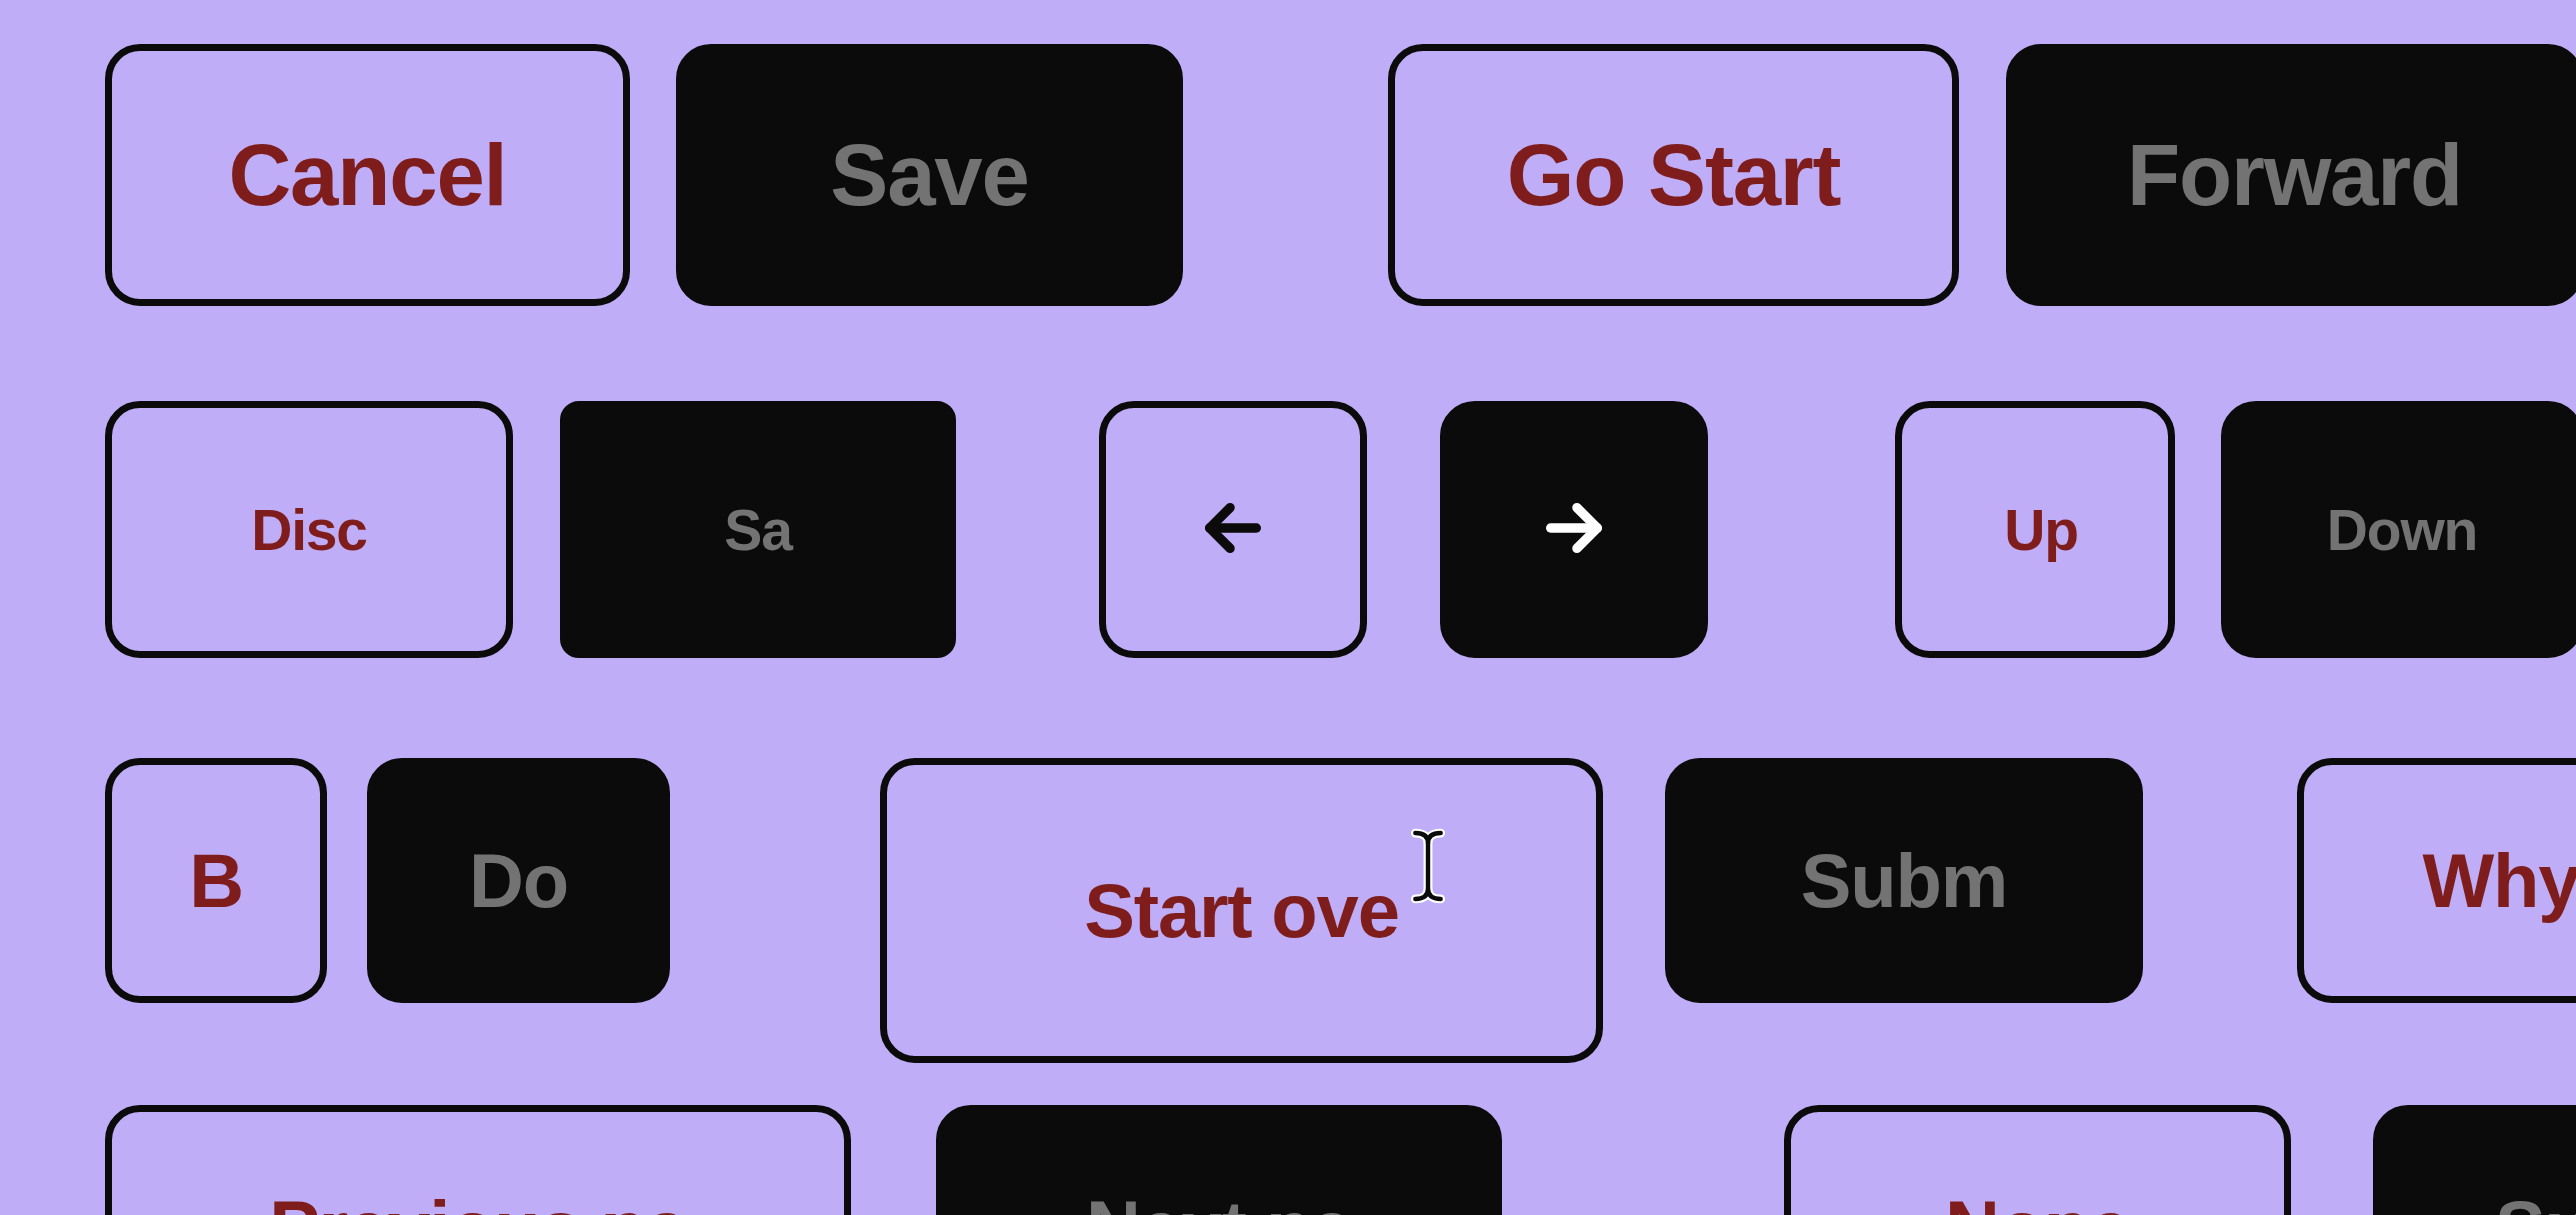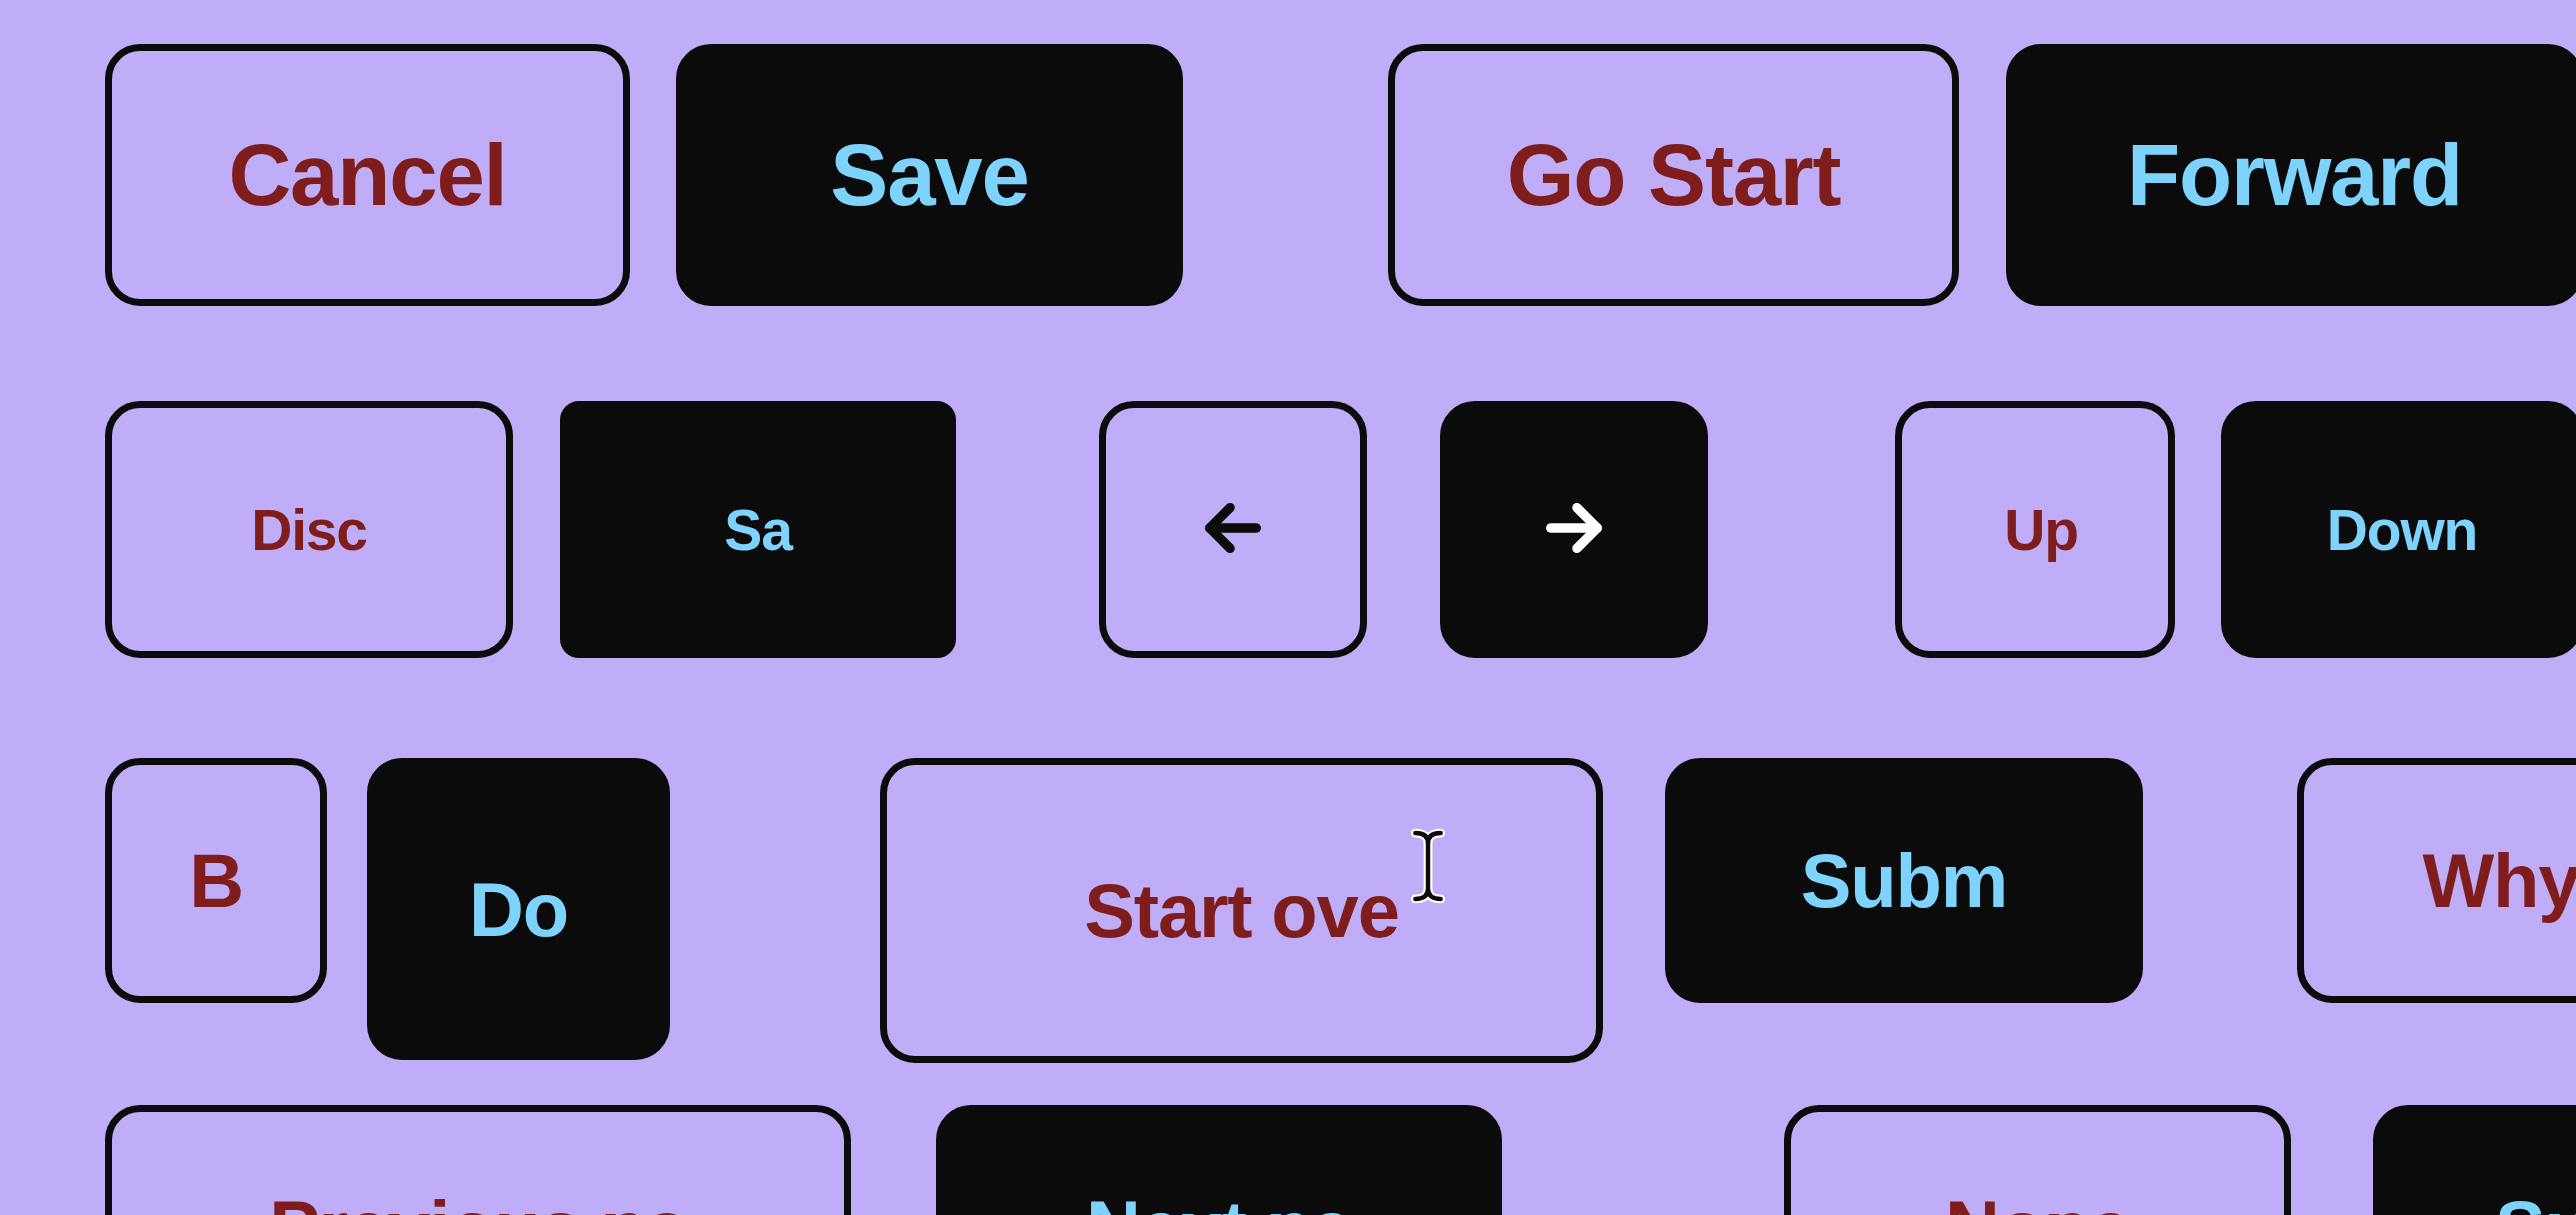--- a/index.html
+++ b/index.html
@@ -26,21 +26,21 @@
     overflow: hidden;
     letter-spacing: -1.2px;
   }
   .btn-outline {
     background: #bfaef7;
     color: #7f1d1d;
     border: 7px solid #0b0b0b;
   }
   .btn-solid {
     background: #0b0b0b;
-    color: #7dd3fc;
+    color: #737373;
     border: 7px solid #0b0b0b;
   }
   .fs-lg { font-size: 87px; }
   .fs-md { font-size: 57px; }
   .fs-mdb { font-size: 76px; }
   .fs-sm { font-size: 76px; }
   .arrow-svg { width: 70px; height: 70px; }
   .cursor {
     position: absolute;
     width: 52px;
@@ -101,21 +101,21 @@
   </button>
 
   <button class="btn btn-solid fs-md" style="left:2221px; top:401px; width:362px; height:257px;">
     <span>Down</span>
   </button>
 
   <button class="btn btn-outline fs-mdb" style="left:105px; top:758px; width:222px; height:245px;">
     <span>B</span>
   </button>
 
-  <button class="btn btn-solid fs-mdb" style="left:367px; top:758px; width:303px; height:302px;">
+  <button class="btn btn-solid fs-mdb" style="left:367px; top:758px; width:303px; height:245px;">
     <span>Do</span>
   </button>
 
   <button class="btn btn-outline fs-mdb" style="left:880px; top:758px; width:723px; height:305px;">
     <span>Start ove</span>
   </button>
 
   <button class="btn btn-solid fs-mdb" style="left:1665px; top:758px; width:478px; height:245px;">
     <span>Subm</span>
   </button>

